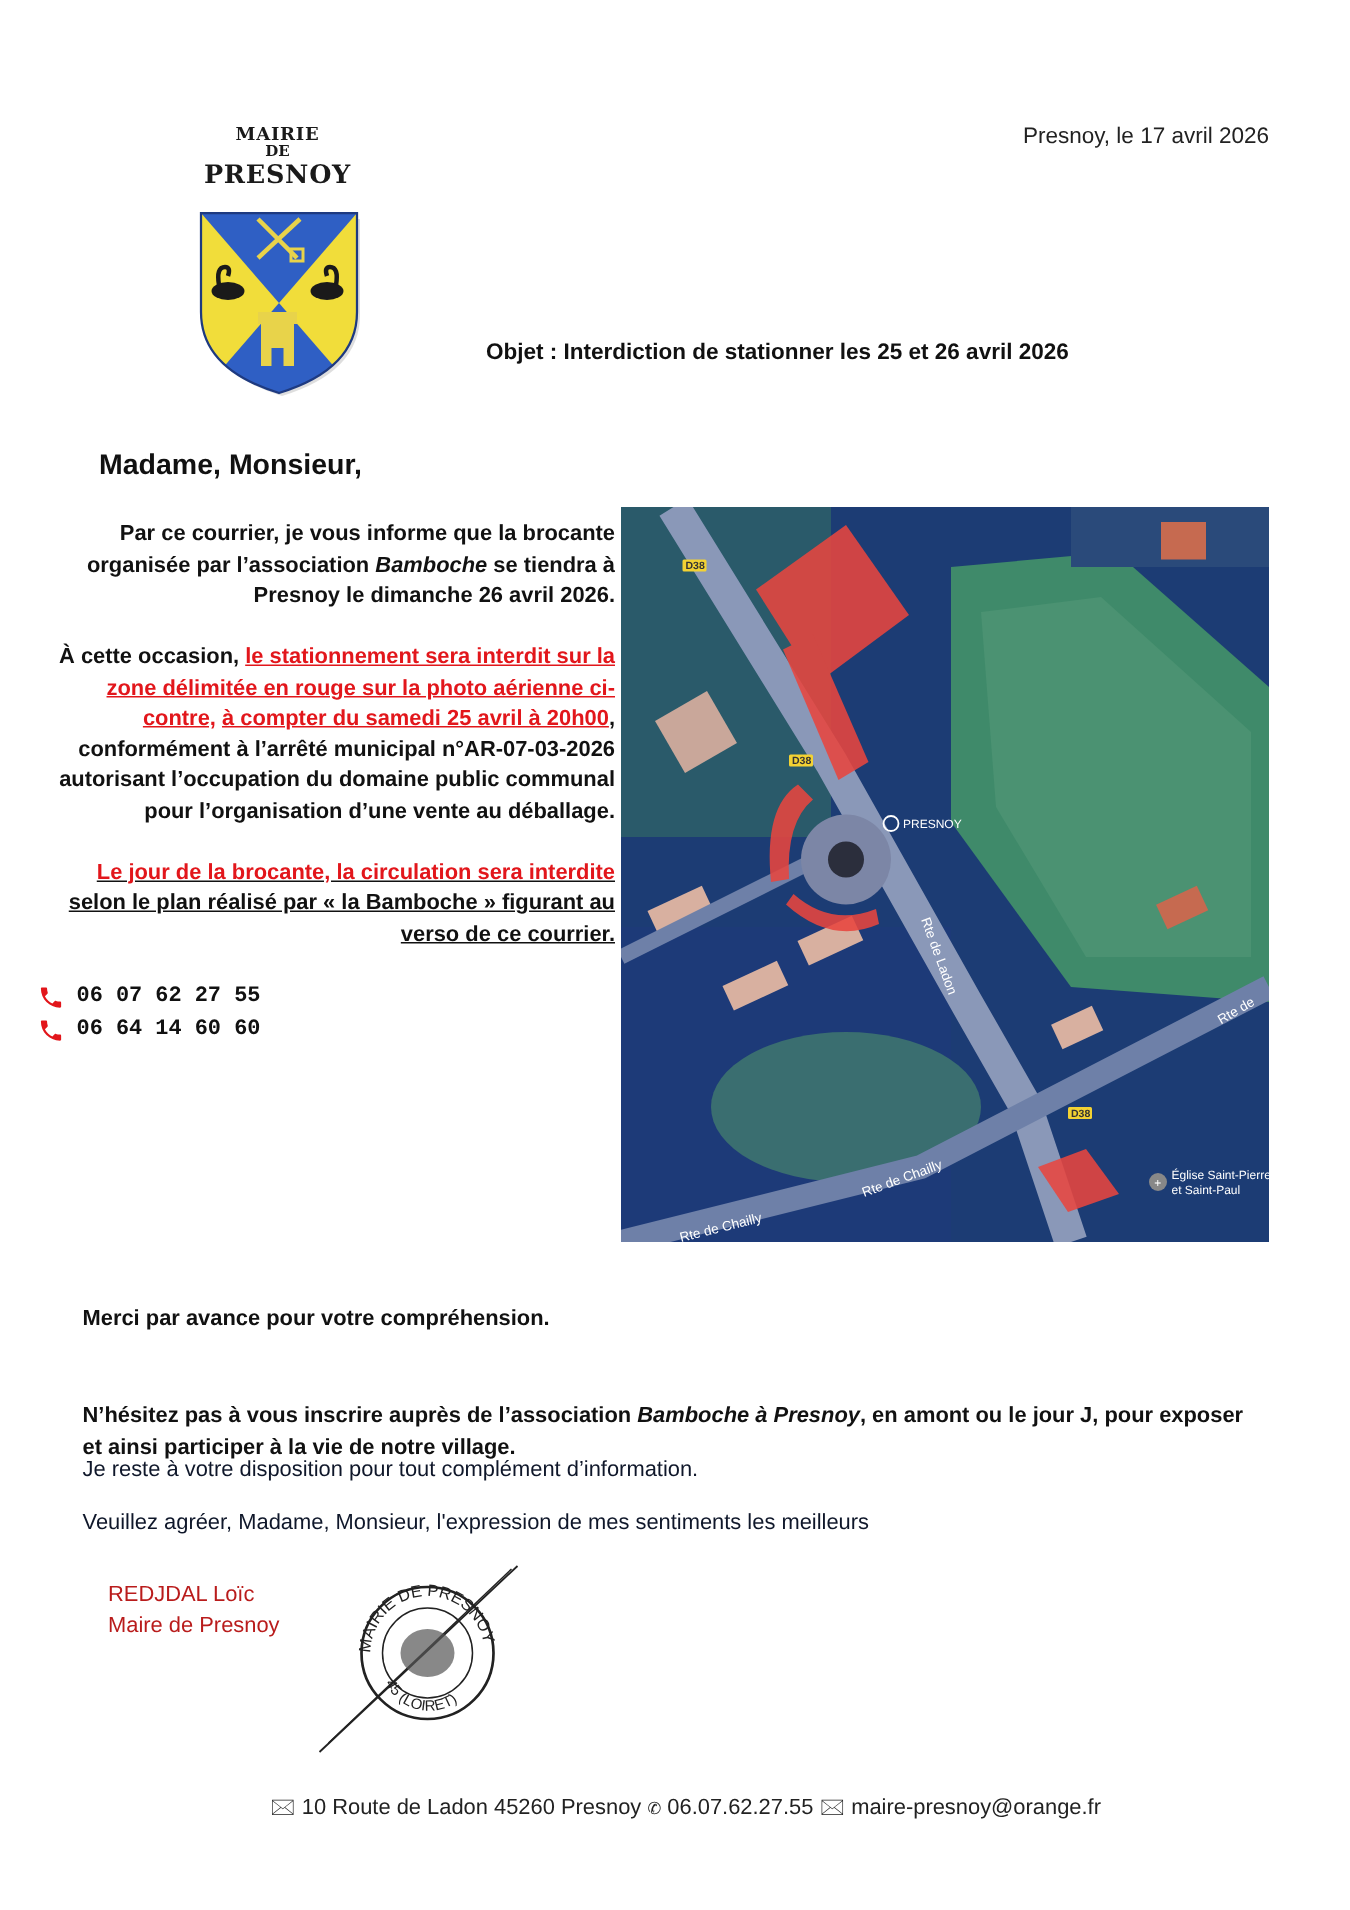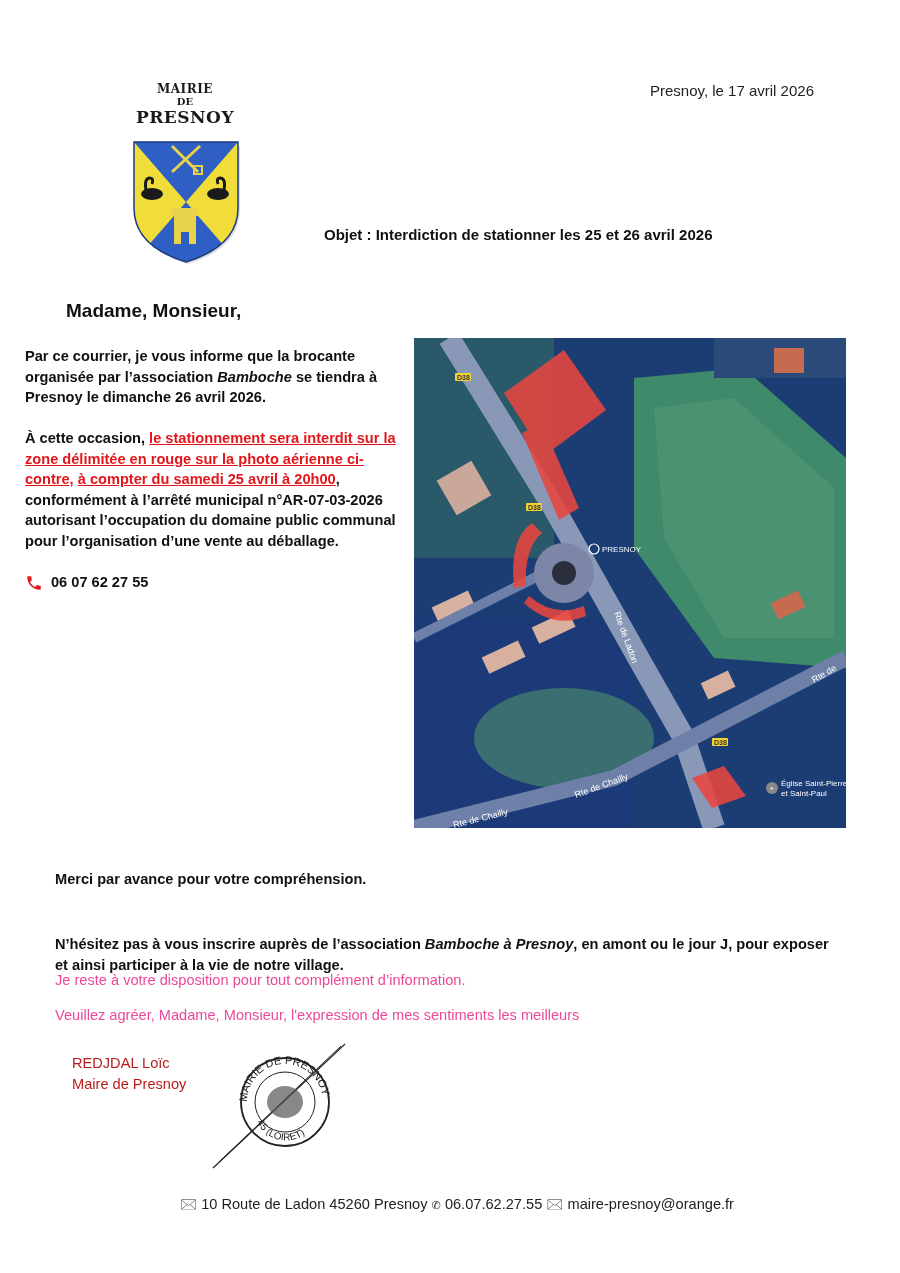--- a/index.html
+++ b/index.html
@@ -3,32 +3,32 @@
 <meta charset="utf-8">
 <style>
   html, body { margin:0; padding:0; background:#ffffff; }
   body { width:900px; height:1273px; position:relative; overflow:hidden;
          font-family:"Liberation Sans", sans-serif; color:#111; }
   .abs { position:absolute; }
   .logo-title { text-align:center; font-family:"DejaVu Serif", serif; font-weight:bold; color:#1a1a1a; }
   .t1 { font-size:12px; letter-spacing:0.5px; }
   .t2 { font-size:10px; }
   .t3 { font-size:17px; letter-spacing:0.5px; }
-  .date { font-size:15px; color:#222; }
+  .date { font-size:15px; color:#222;margin-left:32px; }
   .objet { font-size:15px; font-weight:bold; }
   .salut { font-size:19px; font-weight:bold; }
   .body-col { font-size:14.6px; font-weight:bold; line-height:20.5px; }
-  .body-col p { margin:0 0 20.5px 0; }
+  .body-col p { margin:0 0 20.5px 0;text-align:right; }
   .red { color:#e2161b; }
   .u { text-decoration:underline; }
   .it { font-style:italic; }
-  .phone-row { display:flex; align-items:center; height:22px; }
+  .phone-row { display:flex; align-items:center; height:22px;font-family:Liberation Mono, monospace; }
   .phone-row svg { margin-right:8px; }
   .wide { font-size:14.6px; font-weight:bold; line-height:21px; }
-  .regular { font-size:14.6px; line-height:20.5px; color:#ec4899; }
+  .regular { font-size:14.6px; line-height:20.5px; color:#0f172a; }
   .sig { font-size:14.6px; line-height:20.5px; color:#b91c1c; }
   .footer { font-size:14.6px; color:#222; white-space:nowrap; }
   .map { width:432px; height:490px; overflow:hidden; background:#1d3a6e; }
 </style>
 </head>
 <body>
 
 <div class="abs logo-title" style="left:120px;top:82px;width:130px;">
   <div class="t1">MAIRIE</div>
   <div class="t2">DE</div>
@@ -68,25 +68,34 @@
 
 <div class="abs salut" style="left:66px;top:300px;">Madame, Monsieur,</div>
 
 <div class="abs body-col" style="left:25px;top:346px;width:385px;">
   <p>
     <span>Par ce courrier, je vous informe que la brocante organisée par l’association </span><span class="it">Bamboche</span><span> se tiendra à Presnoy le dimanche 26 avril 2026.</span>
   </p>
   <p>
     <span>À cette occasion, </span><span class="red u">le stationnement sera interdit sur la zone délimitée en rouge sur la photo aérienne ci-contre,</span><span> </span><span class="red u">à compter du samedi 25 avril à 20h00</span><span>, conformément à l’arrêté municipal n°AR-07-03-2026 autorisant l’occupation du domaine public communal pour l’organisation d’une vente au déballage.</span>
   </p>
+  <p class="u">
+    <span class="red">Le jour de la brocante, la circulation sera interdite</span><span> selon le plan réalisé par « la Bamboche » figurant au verso de ce courrier.</span>
+  </p>
   <div class="phone-row">
     <svg width="18" height="18" viewBox="0 0 24 24">
         <path d="M6.6 10.8c1.4 2.8 3.8 5.1 6.6 6.6l2.2-2.2c.3-.3.7-.4 1-.2 1.1.4 2.3.6 3.6.6.6 0 1 .4 1 1V20c0 .6-.4 1-1 1C10.6 21 3 13.4 3 4c0-.6.4-1 1-1h3.5c.6 0 1 .4 1 1 0 1.3.2 2.5.6 3.6.1.3 0 .7-.2 1z" fill="#e2161b"></path>
       </svg>
     <span>06 07 62 27 55</span>
+  </div>
+  <div class="phone-row">
+    <svg width="18" height="18" viewBox="0 0 24 24">
+        <path d="M6.6 10.8c1.4 2.8 3.8 5.1 6.6 6.6l2.2-2.2c.3-.3.7-.4 1-.2 1.1.4 2.3.6 3.6.6.6 0 1 .4 1 1V20c0 .6-.4 1-1 1C10.6 21 3 13.4 3 4c0-.6.4-1 1-1h3.5c.6 0 1 .4 1 1 0 1.3.2 2.5.6 3.6.1.3 0 .7-.2 1z" fill="#e2161b"></path>
+      </svg>
+    <span>06 64 14 60 60</span>
   </div>
 </div>
 
 <div class="abs map" style="left:414px;top:338px;">
   <svg width="432" height="490" viewBox="0 0 432 490">
     <rect width="432" height="490" fill="#1c3c74"></rect>
 
     <rect x="0" y="0" width="140" height="220" fill="#2a5a6a"></rect>
     <polygon points="220,40 330,30 432,120 432,330 300,320 220,210" fill="#3f8a6a"></polygon>
     <polygon points="240,70 320,60 420,150 420,300 310,300 250,200" fill="#4b9272"></polygon>

